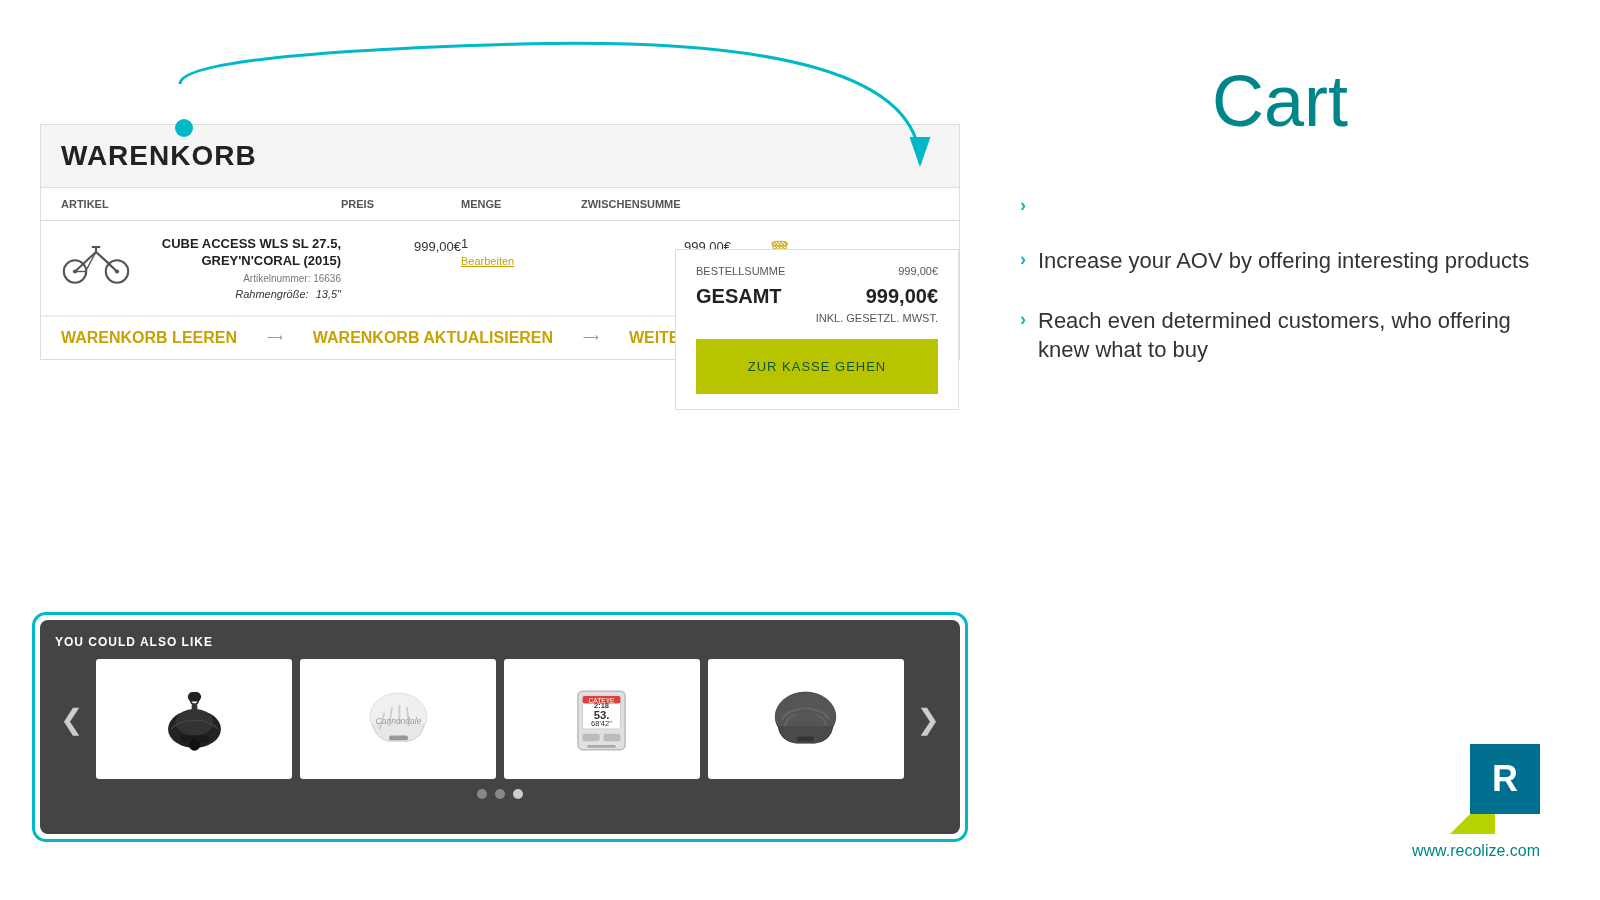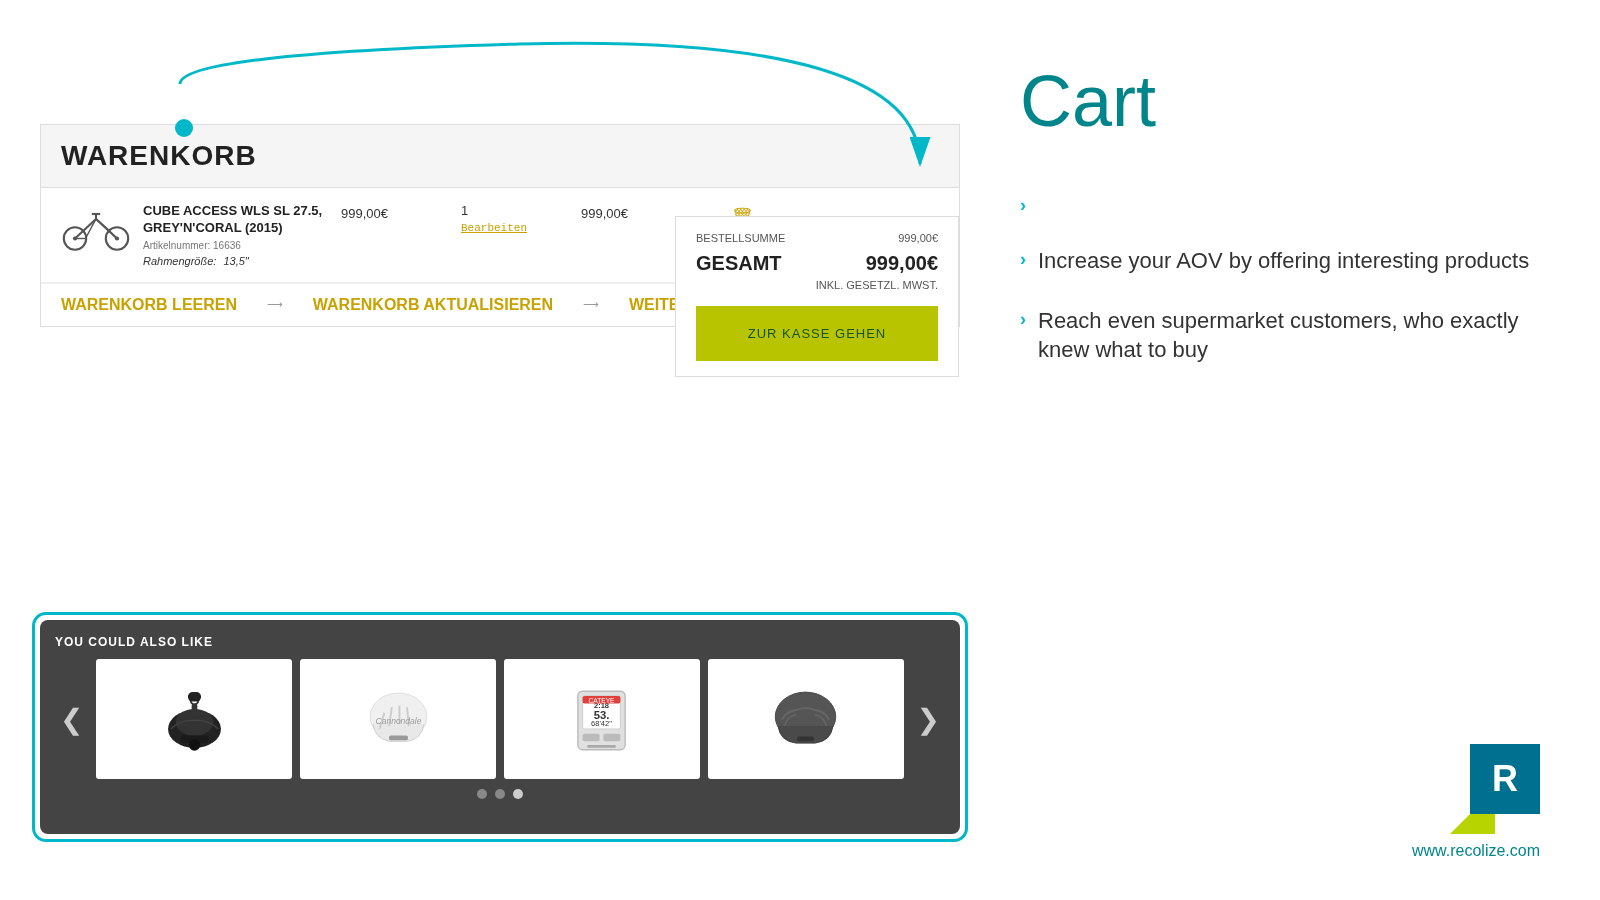--- a/index.html
+++ b/index.html
@@ -132,21 +132,20 @@
       font-size: 13px;
       color: #333;
     }
 
     .qty-edit {
       font-size: 11px;
       color: #c8a200;
       margin-top: 4px;
       text-decoration: underline;
       cursor: pointer;
-      font-family: Liberation Mono, monospace;
     }
 
     .cart-item-subtotal {
       font-size: 13px;
       color: #333;
       padding-top: 3px;
     }
 
     .trash-icon {
       color: #c8a200;
@@ -318,20 +317,21 @@
       height: 900px;
       padding: 40px 60px;
     }
 
     .page-title {
       font-size: 72px;
       font-weight: 300;
       color: #00868a;
       margin-bottom: 50px;
       margin-top: 20px;
+      text-align: center;
     }
 
     .bullet-list {
       list-style: none;
       display: flex;
       flex-direction: column;
       gap: 30px;
     }
 
     .bullet-item {
@@ -433,23 +433,30 @@
       </marker>
     </defs>
   </svg>
 
   <div class="cart-mockup">
 
     <div class="cart-header-bar">
       <div class="cart-title">WARENKORB</div>
     </div>
 
+    <div class="cart-table-header">
+      <span>ARTIKEL</span>
+      <span>PREIS</span>
+      <span>MENGE</span>
+      <span>ZWISCHENSUMME</span>
+      <span></span>
+    </div>
 
     <div style="display:flex; position:relative;">
-      <div style="flex:1;">
+      <div style="flex:1;text-align:right;">
 
         <div class="cart-item-row">
 
           <div class="cart-item-product">
 
             <svg class="bike-icon" viewBox="0 0 100 70" xmlns="http://www.w3.org/2000/svg">
               <circle cx="20" cy="50" r="16" fill="none" stroke="#555" stroke-width="3"></circle>
               <circle cx="80" cy="50" r="16" fill="none" stroke="#555" stroke-width="3"></circle>
               <circle cx="20" cy="50" r="3" fill="#555"></circle>
               <circle cx="80" cy="50" r="3" fill="#555"></circle>
@@ -599,21 +606,21 @@
   <ul class="bullet-list">
     <li class="bullet-item">
       <span class="bullet-chevron">›</span>
     </li>
     <li class="bullet-item">
       <span class="bullet-chevron">›</span>
       <span class="bullet-text">Increase your AOV by offering interesting products</span>
     </li>
     <li class="bullet-item">
       <span class="bullet-chevron">›</span>
-      <span class="bullet-text">Reach even supermarket customers, who exactly knew what to buy</span>
+      <span class="bullet-text">Reach even determined customers, who offering knew what to buy</span>
     </li>
   </ul>
 
   <div class="logo-area">
     <div class="logo-box">
       <div class="logo-triangle"></div>
       <div class="logo-square">
         <span class="logo-r">R</span>
       </div>
     </div>

